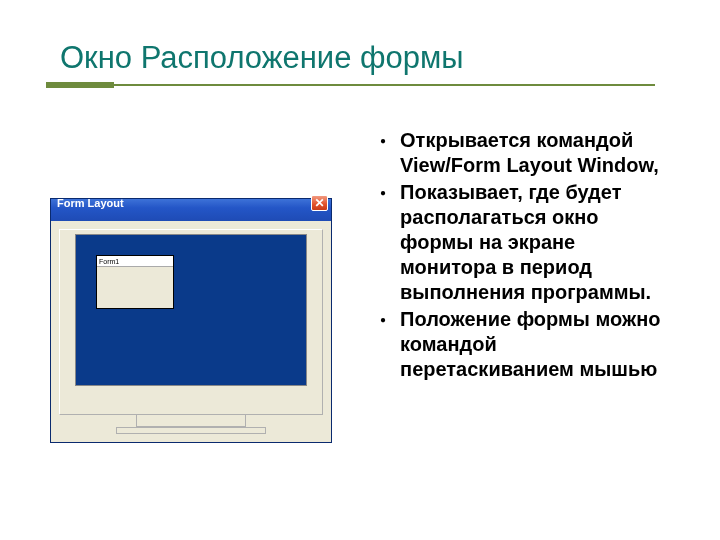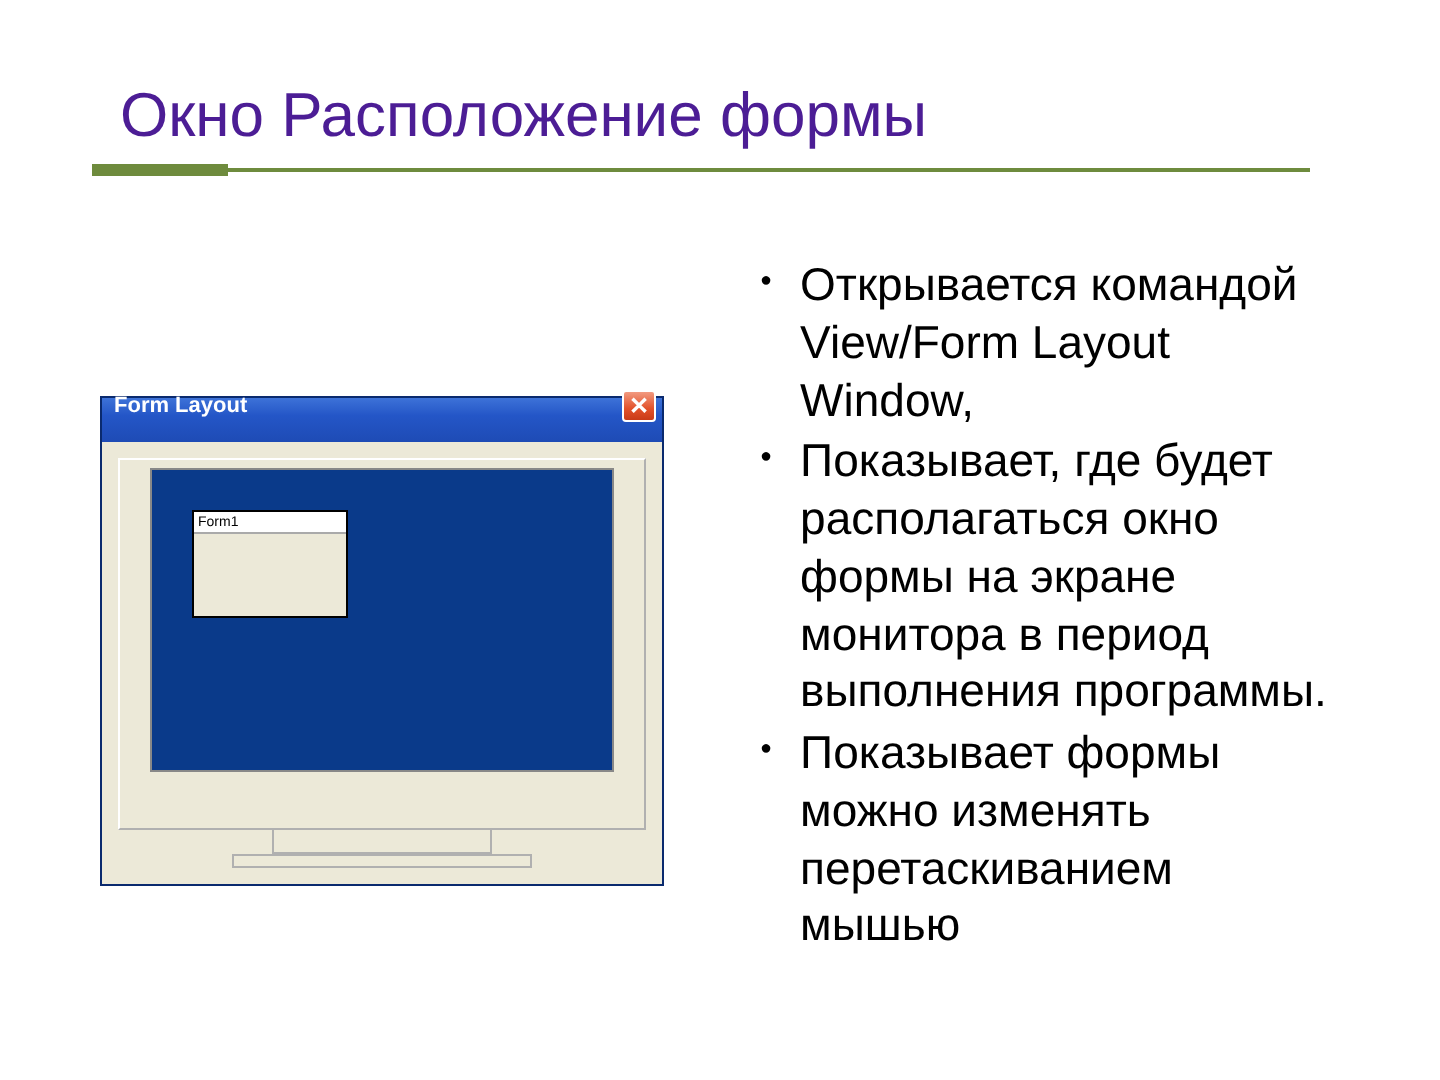--- a/index.html
+++ b/index.html
@@ -9,21 +9,21 @@
       background: #fff;
       font-family: Arial, sans-serif;
       position: relative;
     }
     .slide {
       padding: 40px 50px 0 50px;
     }
     .title {
       font-size: 31px;
       font-weight: normal;
-      color: #4c1d95;
+      color: #0f766e;
       margin-bottom: 6px;
       margin-left: 10px;
     }
     .underline {
       height: 6px;
       background: #6e8b3d;
       width: 68px;
       margin-left: -4px;
       position: relative;
     }
@@ -144,23 +144,24 @@
       gap: 14px;
       margin-bottom: 2px;
     }
     .bullet {
       font-size: 10px;
       color: #000;
       margin-top: 7px;
       flex-shrink: 0;
     }
     .bullet-text {
-      font-size: 23px;
+      font-size: 20px;
       line-height: 1.25;
       color: #000;
+      font-weight: bold;
     }
   </style>
 </head>
 <body>
 
 <div class="slide">
   <h1 class="title">Окно Расположение формы</h1>
   <div class="underline"></div>
 
   <div class="content">
@@ -190,17 +191,17 @@
       <div class="bullet-item">
         <span class="bullet">●</span>
         <span class="bullet-text">Открывается командой View/Form Layout Window,</span>
       </div>
       <div class="bullet-item">
         <span class="bullet">●</span>
         <span class="bullet-text">Показывает, где будет располагаться окно формы на экране монитора в период выполнения программы.</span>
       </div>
       <div class="bullet-item">
         <span class="bullet">●</span>
-        <span class="bullet-text"> Показывает формы можно изменять перетаскиванием мышью</span>
+        <span class="bullet-text"> Положение формы можно командой перетаскиванием мышью</span>
       </div>
     </div>
   </div>
 </div>
 
 </body></html>

